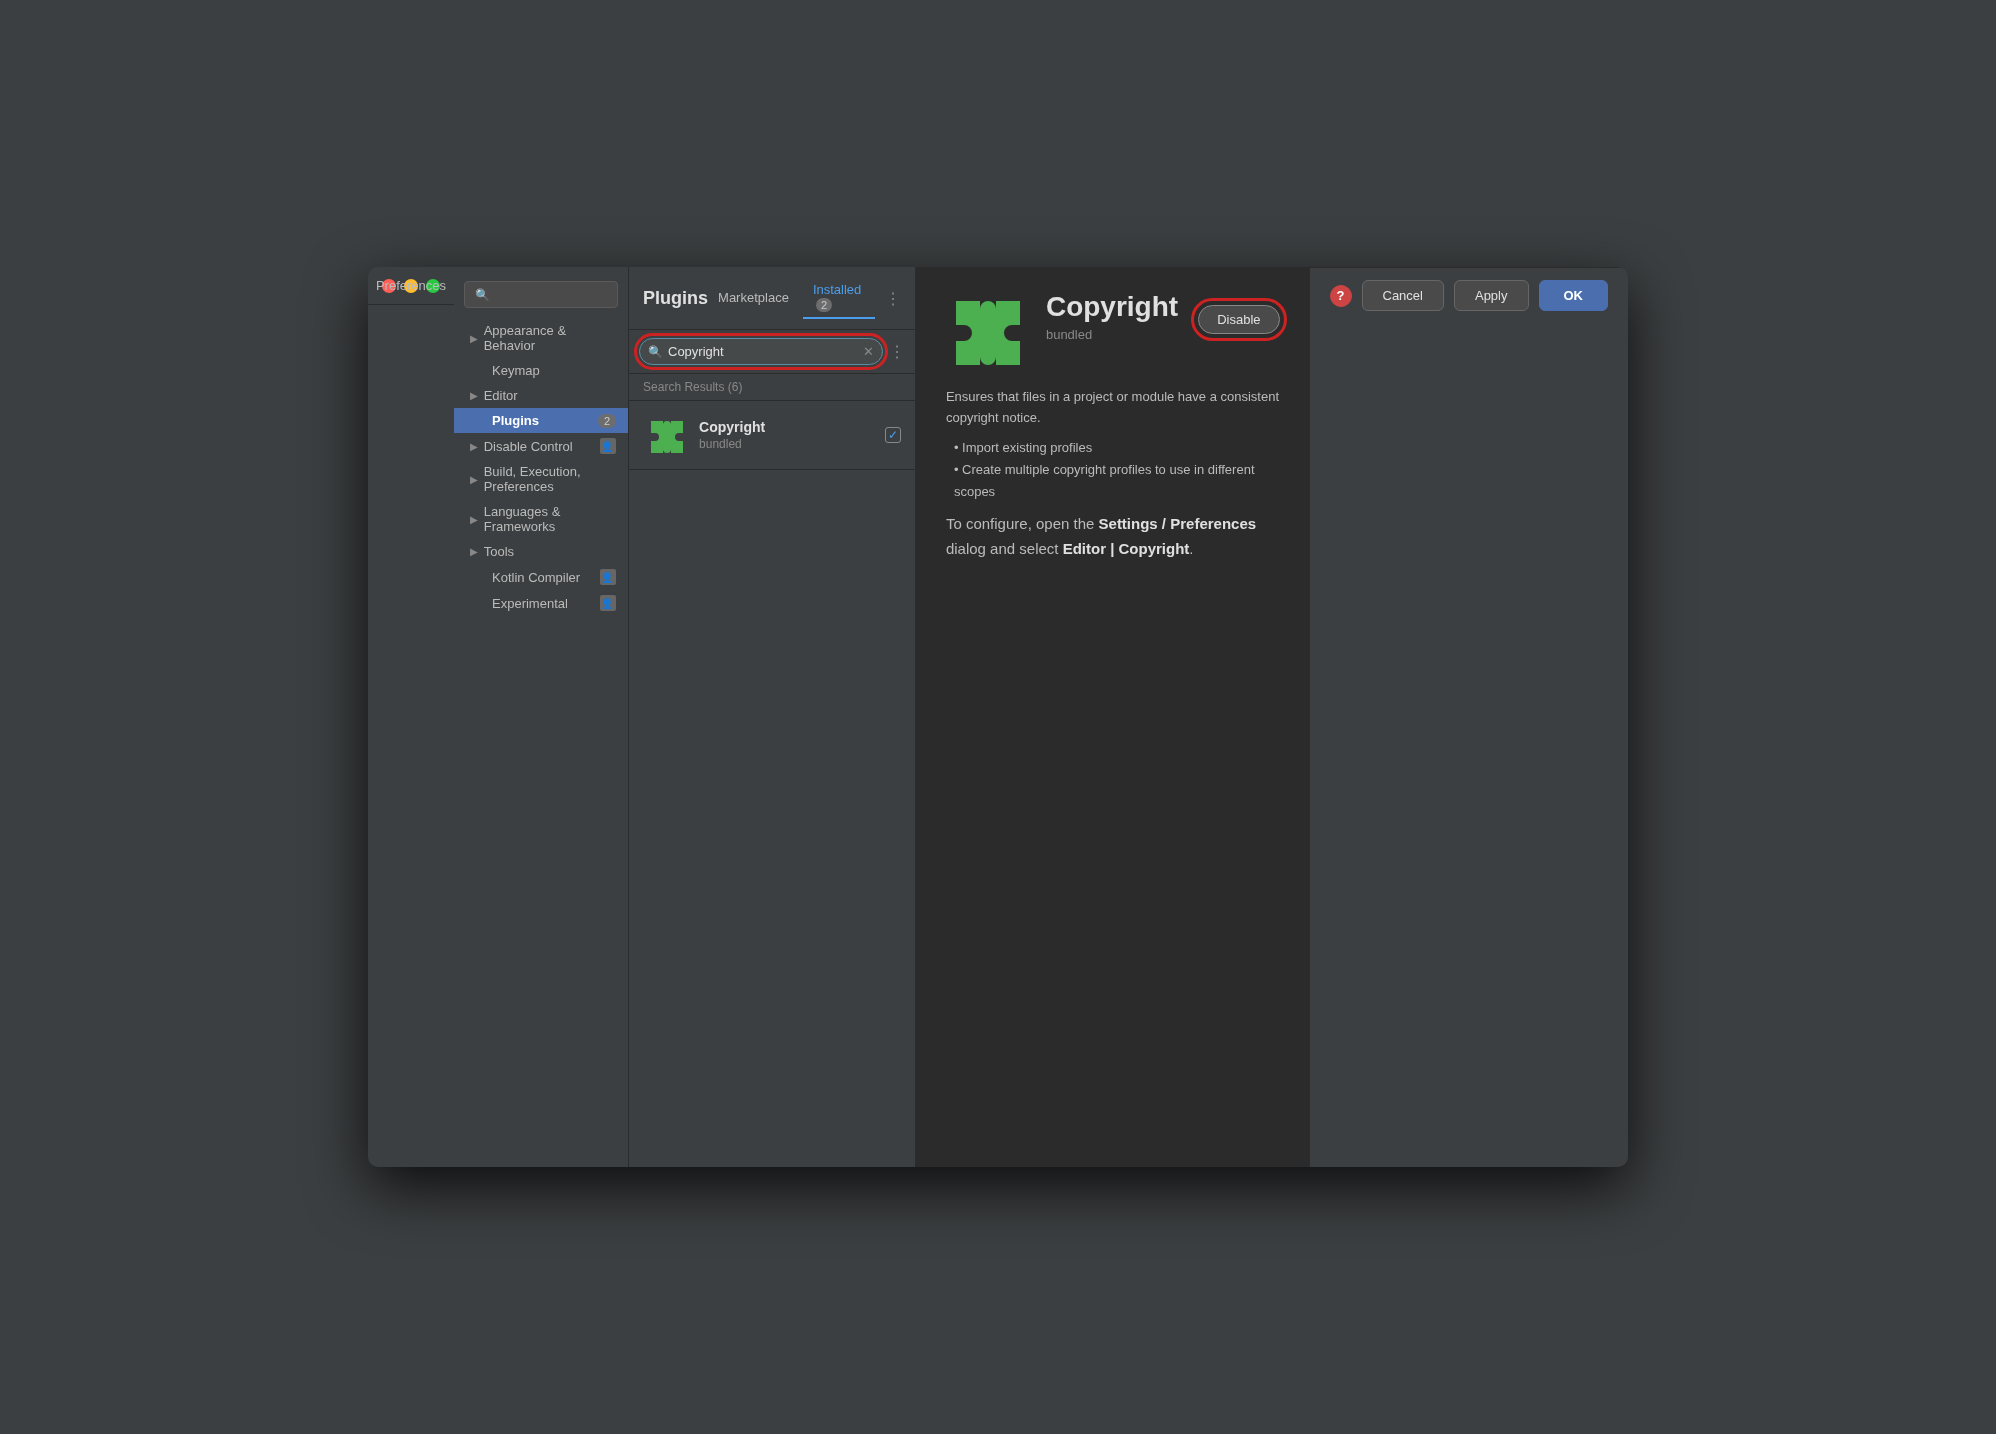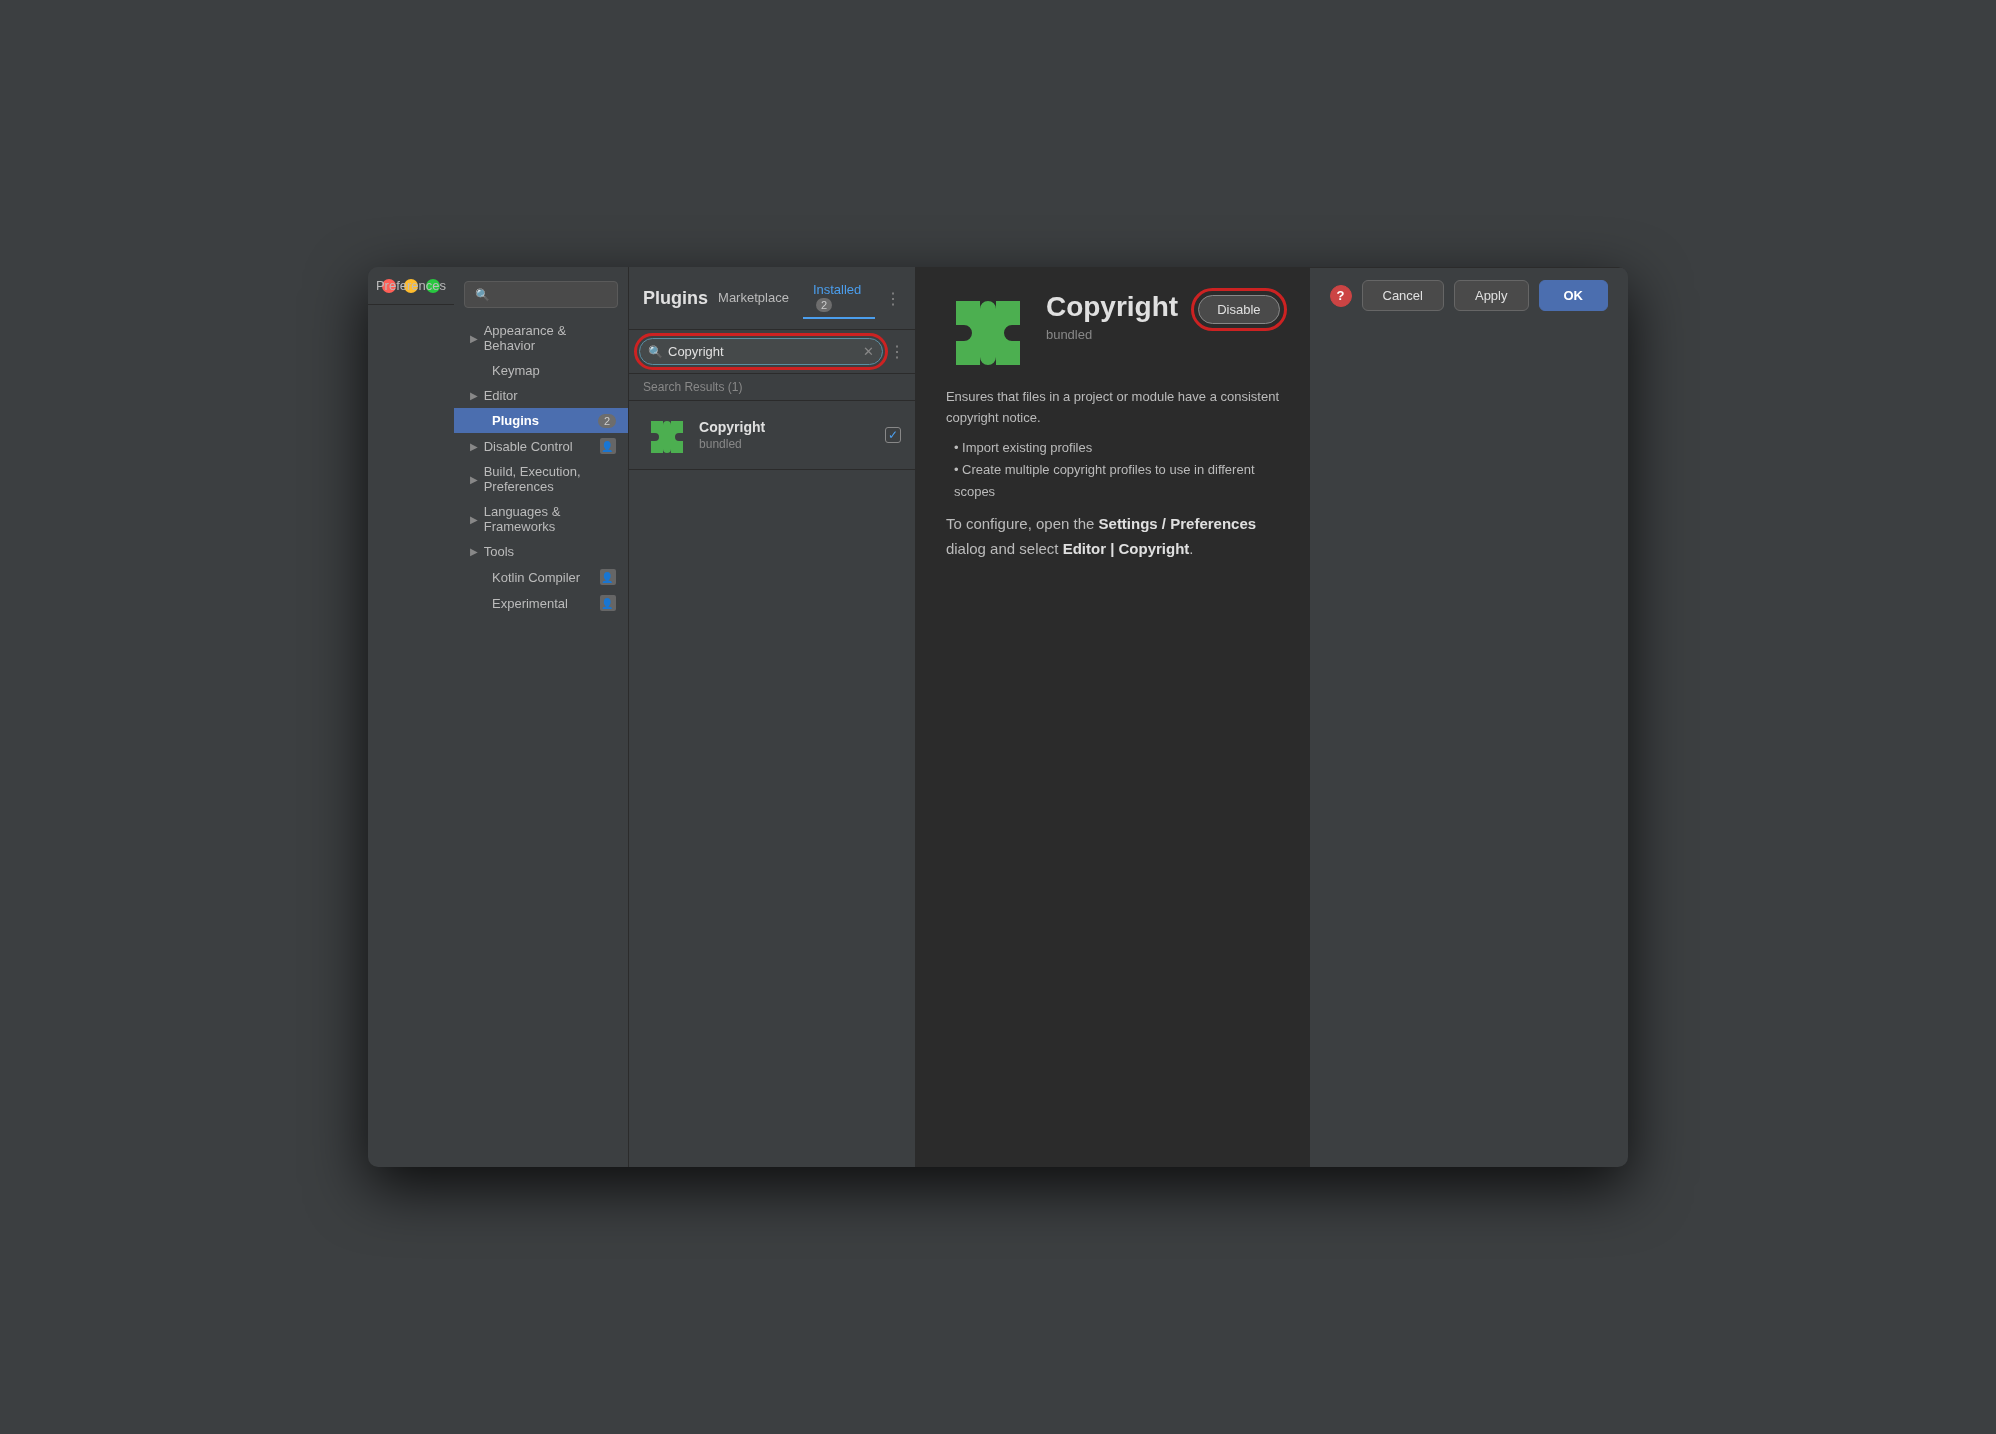--- a/index.html
+++ b/index.html
@@ -250,21 +250,21 @@
       height: 80px;
       flex-shrink: 0;
     }
     .detail-info { flex: 1; }
     .detail-name {
       font-size: 28px;
       font-weight: 800;
       color: #e0e0e0;
     }
     .detail-sub { font-size: 13px; color: #888; margin-top: 4px; }
-    .disable-btn-wrap { display: flex; align-items: flex-start; padding-top: 4px; }
+    .disable-btn-wrap { display: flex; align-items: flex-start; padding-top: 4px; margin-top: 10px; }
     .disable-btn {
       background: #4a4a4a;
       border: 1px solid #888;
       color: #e0e0e0;
       padding: 6px 18px;
       font-size: 13px;
       border-radius: 6px;
       cursor: pointer;
       
       outline: 3px solid #cc2222;
@@ -419,21 +419,21 @@
 
       <div class="plugin-search-bar">
         <div class="plugin-search-input-container">
           <span class="plugin-search-icon">🔍</span>
           <span class="plugin-search-text">Copyright</span>
           <span class="plugin-search-clear">✕</span>
         </div>
         <span class="plugin-search-options">⋮</span>
       </div>
 
-      <div class="search-results-label">Search Results (1)</div>
+      <div class="search-results-label">Search Results (6)</div>
 
       <div class="plugin-list">
         <div class="plugin-item">
           <svg class="plugin-icon-puzzle" viewBox="0 0 44 44" xmlns="http://www.w3.org/2000/svg">
             <path d="M8 8 h12 v4 a4 4 0 0 1 8 0 v-4 h12 v12 h-4 a4 4 0 0 0 0 8 h4 v12 h-12 v-4 a4 4 0 0 1 -8 0 v4 h-12 v-12 h4 a4 4 0 0 0 0 -8 h-4 z" fill="#4caf50"></path>
           </svg>
           <div class="plugin-info">
             <div class="plugin-name">Copyright</div>
             <div class="plugin-sub">bundled</div>
           </div>

